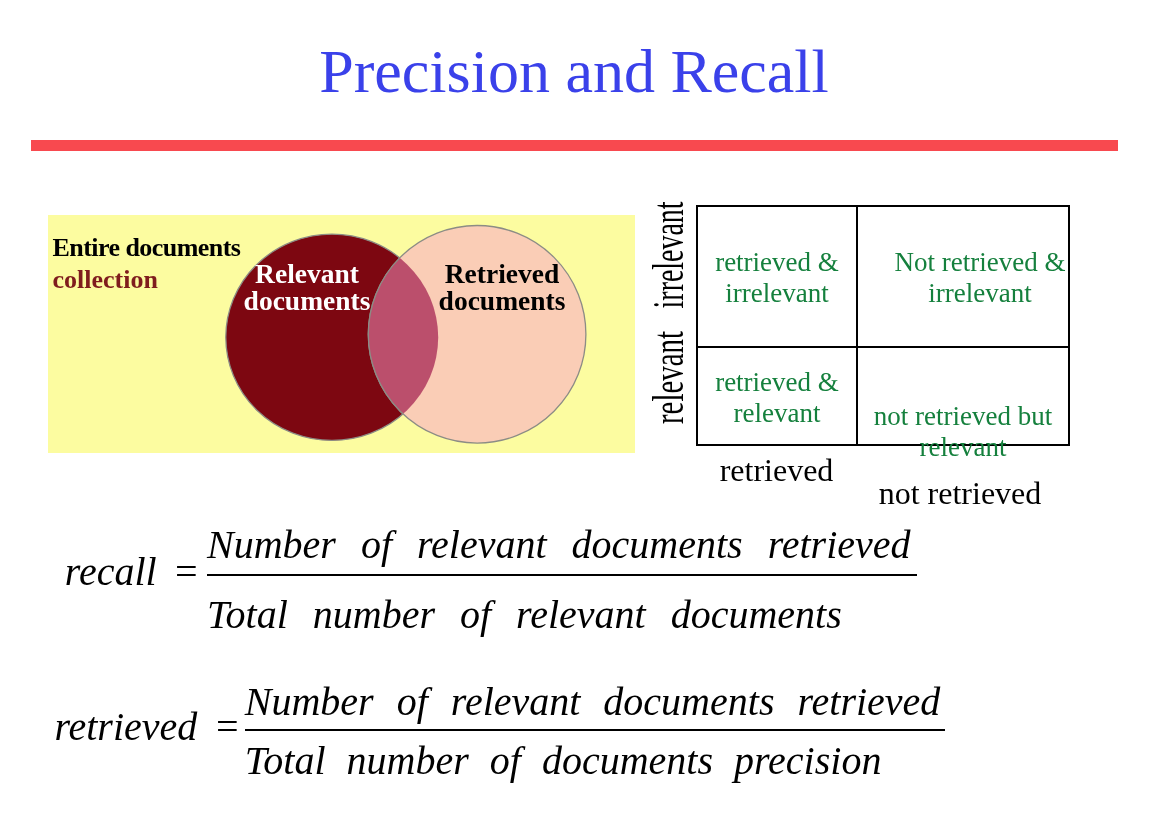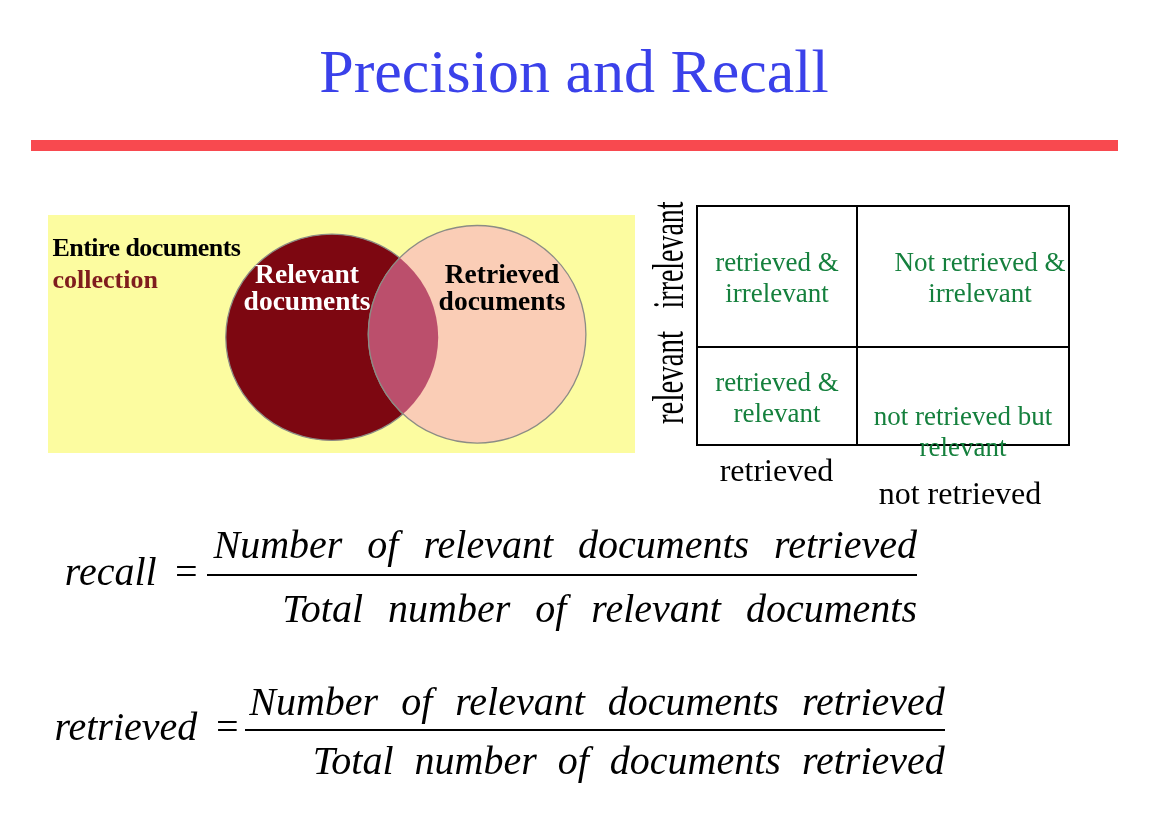--- a/index.html
+++ b/index.html
@@ -27,21 +27,21 @@
 .cell{font-size:27px;line-height:31px;text-align:center;color:#15803d;}
 #c11{left:699px;top:246.6px;width:156px;}
 #c12{left:858px;top:246.6px;width:244px;}
 #c21{left:699px;top:366.5px;width:156px;}
 #c22{left:858px;top:366.5px;width:210px;margin-top:34px;}
 .blabel{font-size:32px;color:#000;line-height:34px;text-align:center;}
 #bl1{left:697px;top:452.6px;width:159px;}
 #bl2{left:854px;top:476px;width:212px;}
 
 .fm{font-style:italic;font-size:40px;color:#000;line-height:40px;}
-.frac{text-align:right;}
+.frac{text-align:left;}
 .bar{height:2px;background:#000;}
 </style>
 </head>
 <body>
 <div class="abs" id="title">Precision and Recall</div>
 <div class="abs" id="redbar"></div>
 <div class="abs" id="ybox"></div>
 <svg class="abs" style="left:0;top:0" width="1152" height="818" viewBox="0 0 1152 818">
   <ellipse cx="332" cy="337.3" rx="106.2" ry="103.1" fill="#7d0711" stroke="#8c8c85" stroke-width="1.3"></ellipse>
   <circle cx="477.1" cy="334.3" r="108.8" fill="#facdb6" stroke="#8c8c85" stroke-width="1.3"></circle>
@@ -67,20 +67,20 @@
 <div class="abs cell" id="c11">retrieved &amp;<br>irrelevant</div>
 <div class="abs cell" id="c12">Not retrieved &amp;<br>irrelevant</div>
 <div class="abs cell" id="c21">retrieved &amp;<br>relevant</div>
 <div class="abs cell" id="c22">not retrieved but<br>relevant</div>
 <div class="abs blabel" id="bl1">retrieved</div>
 <div class="abs blabel" id="bl2">not retrieved</div>
 <div class="abs fm" id="f1lab" style="left:64.8px;top:552px;word-spacing:6px;">recall =</div>
 <div class="abs fm frac" id="f1frac" style="left:207px;top:525.3px;width:710px;">
   <div style="line-height:40px;padding-bottom:8.7px;word-spacing:15px;">Number of relevant documents retrieved</div>
   <div class="bar"></div>
-  <div style="line-height:40px;padding-top:12.7px;word-spacing:15px;">Total number of relevant documents</div>
+  <div style="line-height:40px;padding-top:12.7px;word-spacing:15px;margin-top:6px;">Total number of relevant documents</div>
 </div>
 <div class="abs fm" id="f2lab" style="left:54.4px;top:706.9px;word-spacing:6.3px;">retrieved =</div>
 <div class="abs fm frac" id="f2frac" style="left:244.8px;top:681.5px;width:700px;">
   <div style="line-height:40px;padding-bottom:7.3px;word-spacing:13px;">Number of relevant documents retrieved</div>
   <div class="bar"></div>
-  <div style="line-height:40px;padding-top:9.9px;word-spacing:11px;">Total number of documents retrieved</div>
+  <div style="line-height:40px;padding-top:9.9px;word-spacing:11px;">Total number of documents precision</div>
 </div>
 
 </body></html>

